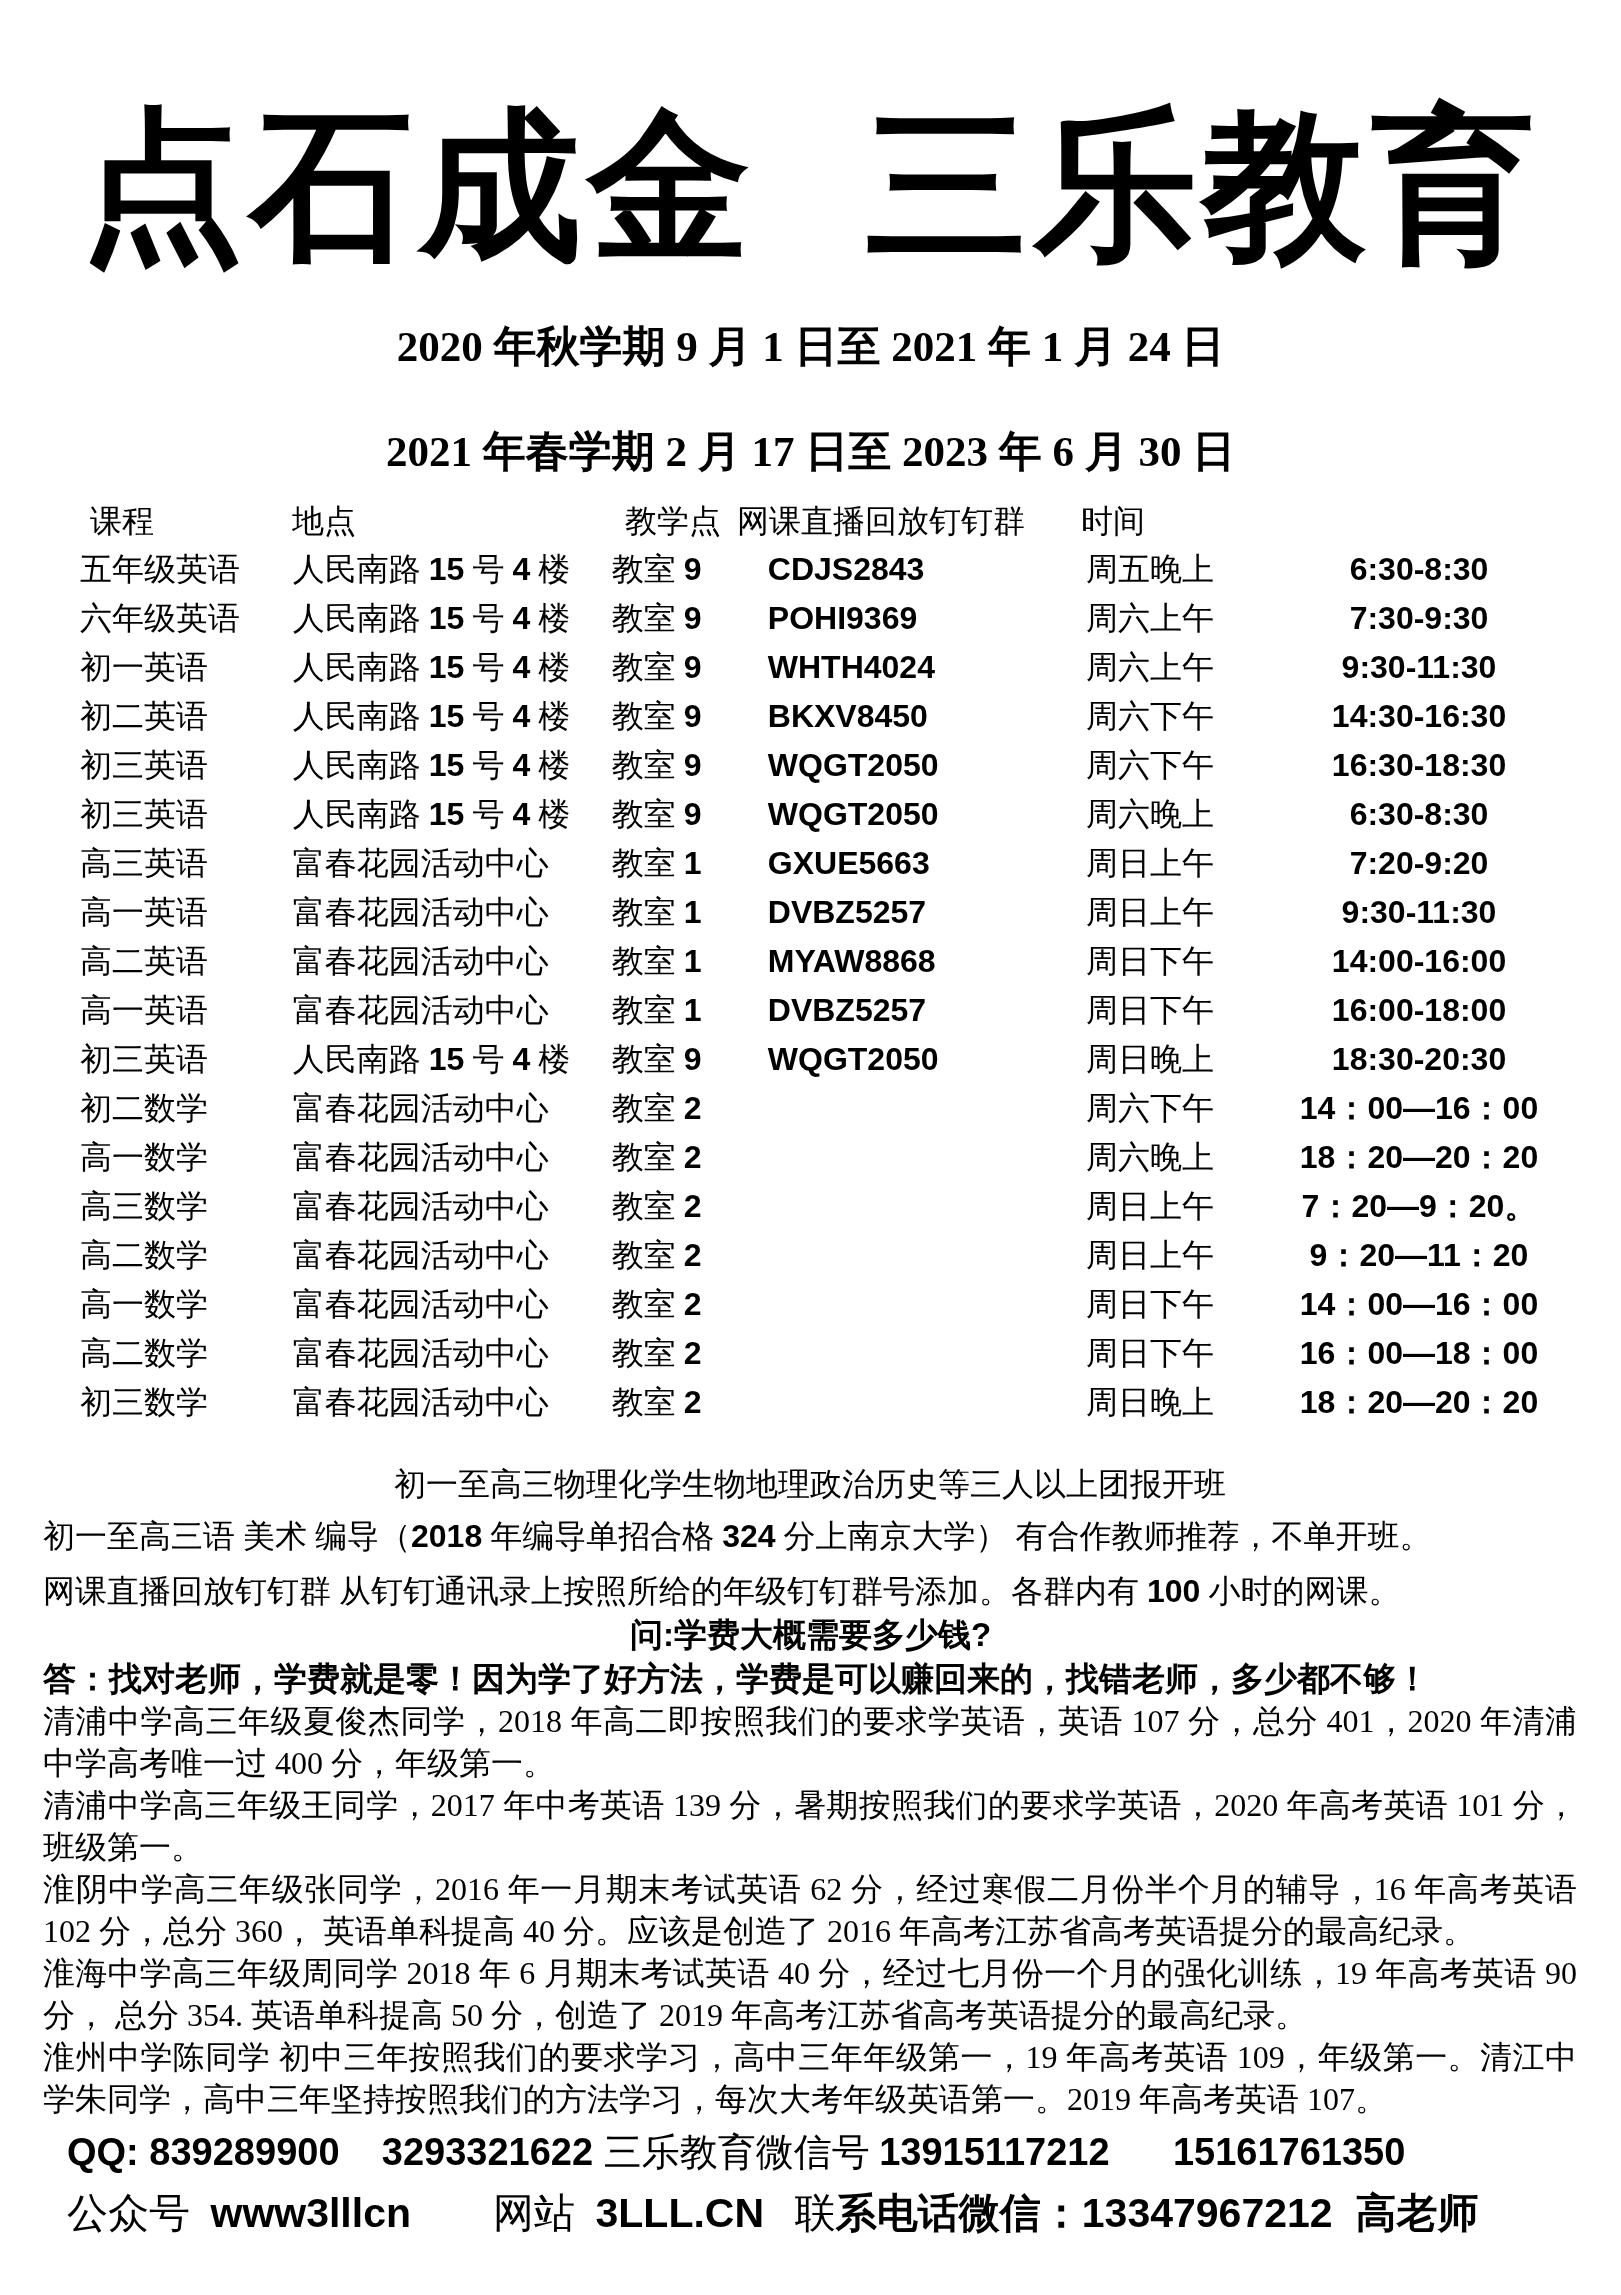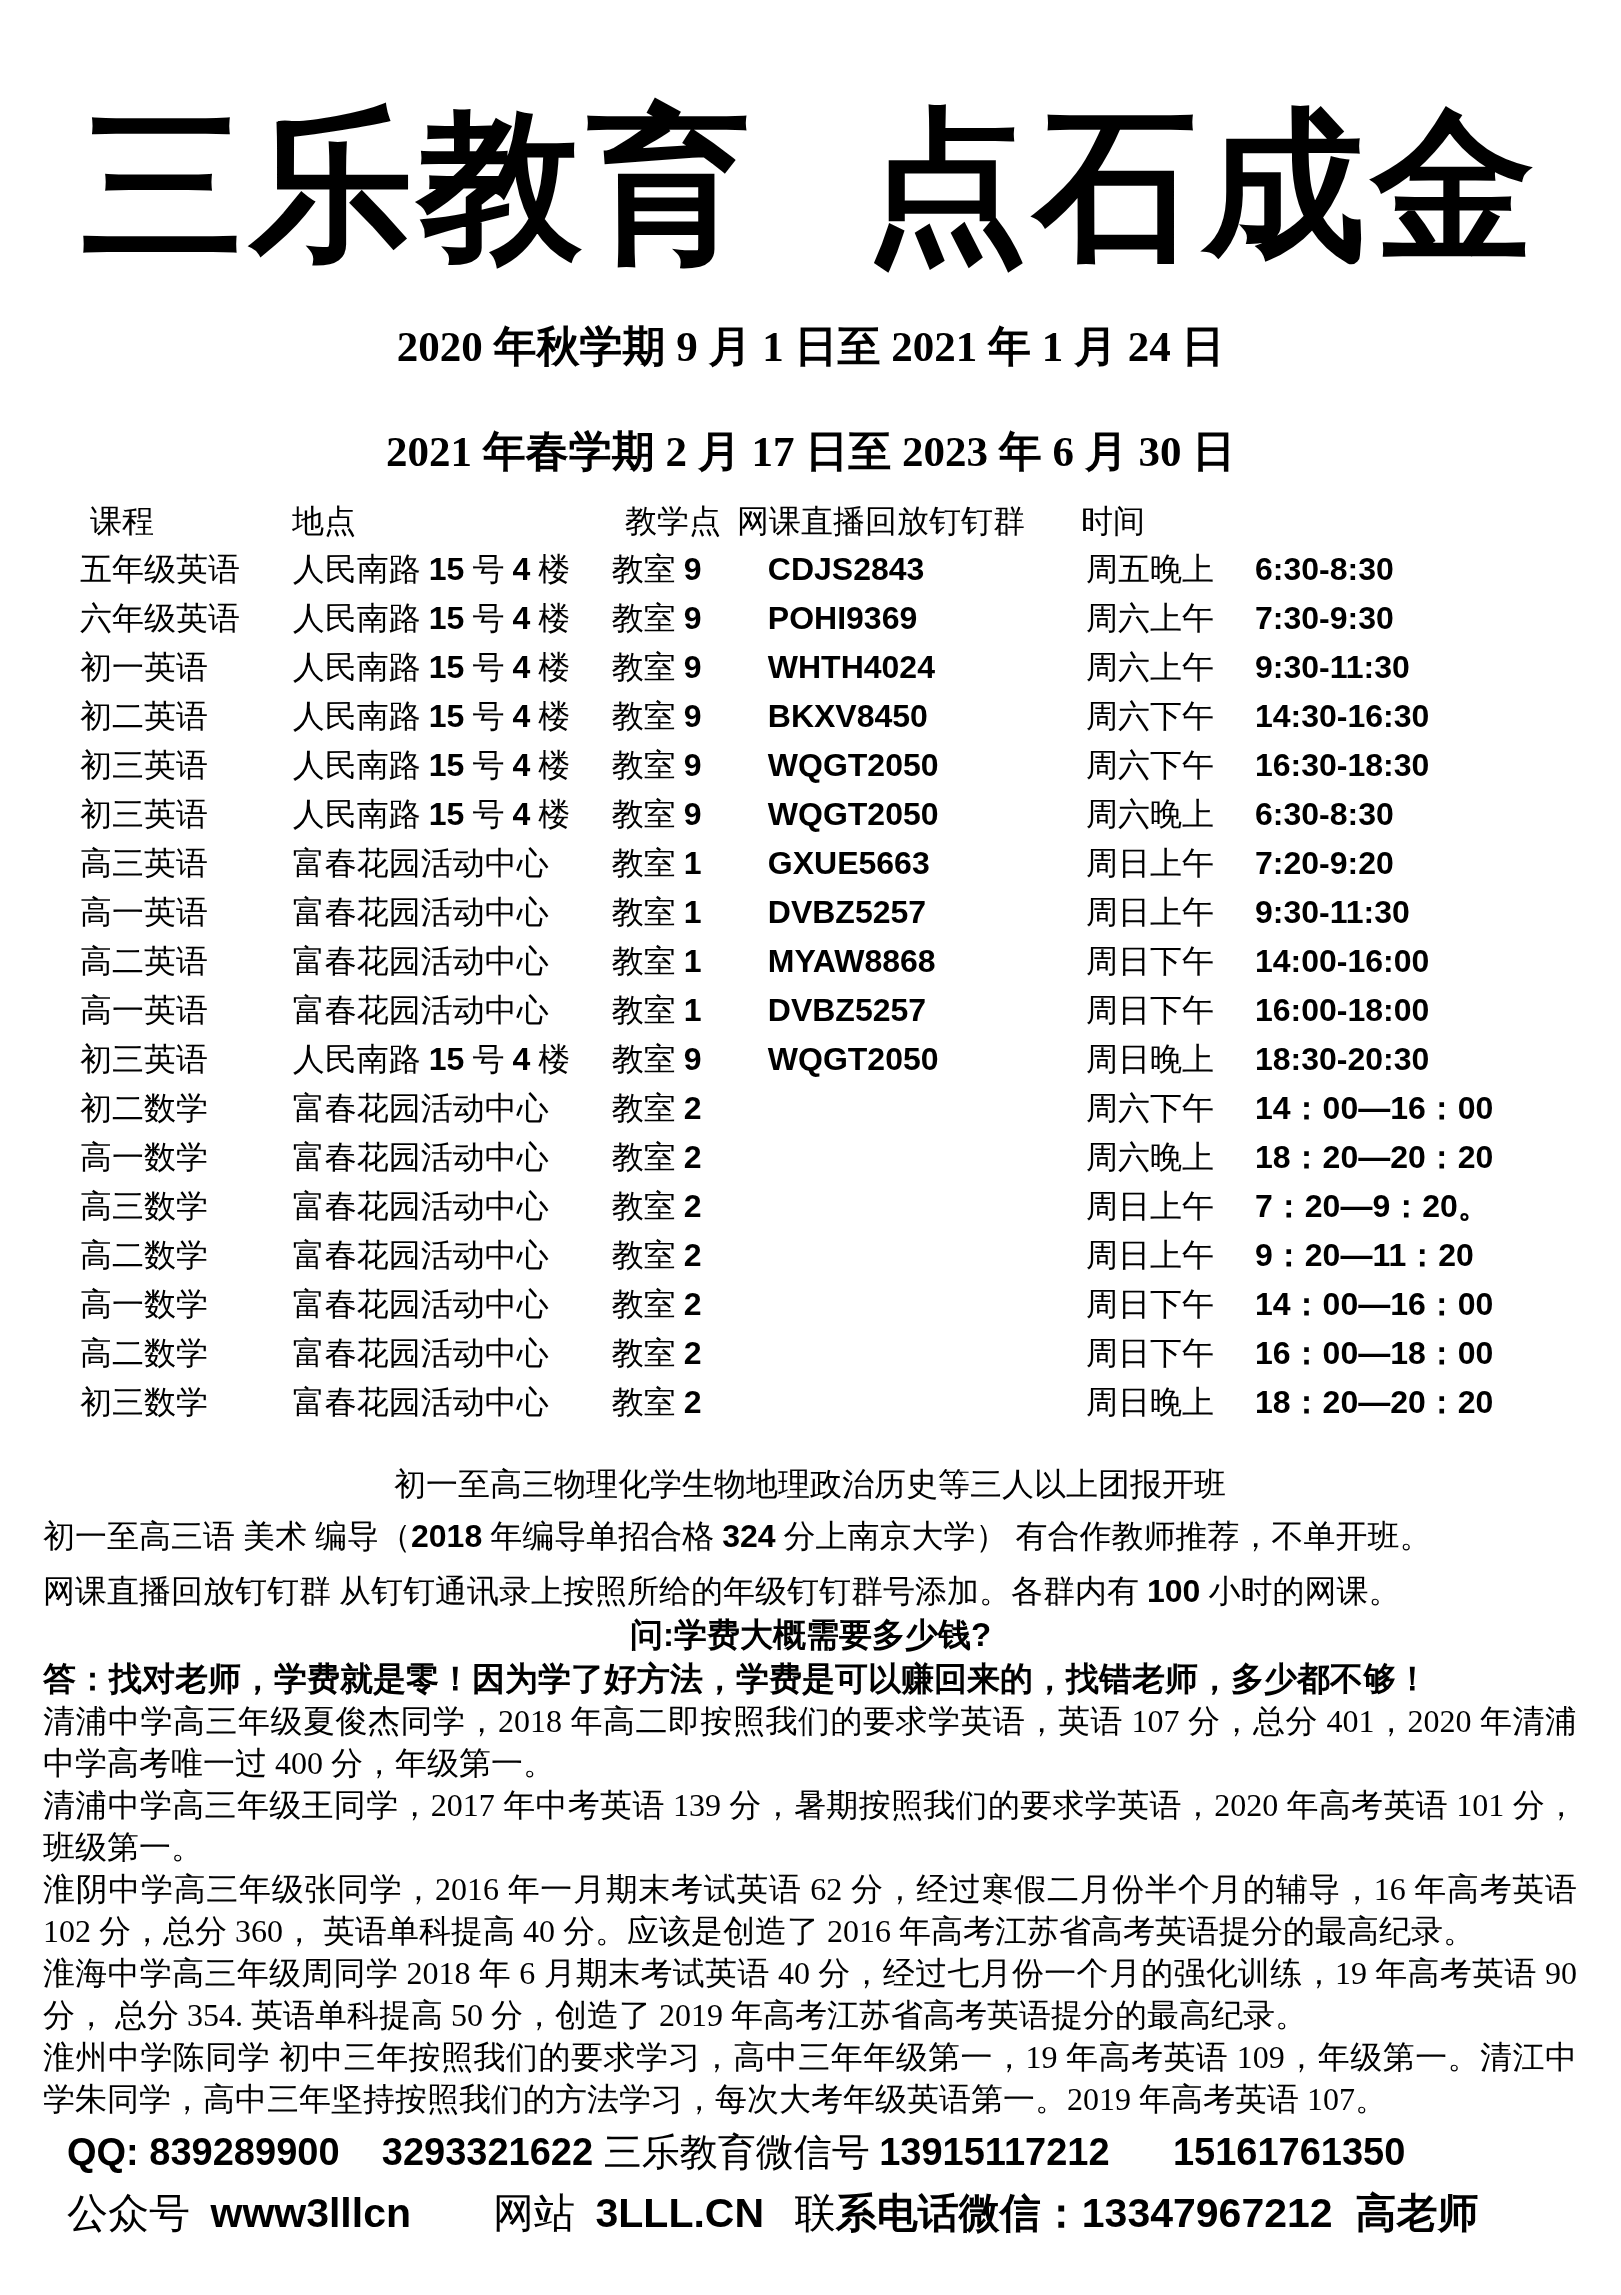--- a/index.html
+++ b/index.html
@@ -58,21 +58,21 @@
   .trow {
     display: grid;
     grid-template-columns: 239px 319px 156px 283px 210px 328px;
     height: 49px;
     align-items: center;
     white-space: nowrap;
   }
   .c-course { padding-left: 32px; }
   .c-loc, .c-room, .c-code { padding-left: 5.8px; }
   .c-day { text-align: center; }
-  .c-time { text-align: left; }
+  .c-time { text-align: center; }
   .c-code, .c-time {
     font-family: Liberation Sans, sans-serif;
     font-weight: 700;
   }
   b, .bold-seg {
     font-family: "Liberation Sans", sans-serif;
     font-weight: 700;
   }
 
   
@@ -131,22 +131,22 @@
   }
   .contact-qq  { top: 2127px; font-size: 38px; }
   .contact-web { top: 2186px; font-size: 41px; }
 </style>
 </head>
 <body>
 
 <div class="page">
 
   <div class="title">
+    <span>点石成金</span>
     <span>三乐教育</span>
-    <span>点石成金</span>
   </div>
 
   <div class="dates">
     <p>2020 年秋学期 9 月 1 日至 2021 年  1 月 24 日</p>
     <p>2021 年春学期 2 月 17 日至 2023 年 6 月 30 日</p>
   </div>
 
   <div class="sched">
     <div class="thead">
       <span class="h-course">课程</span>

